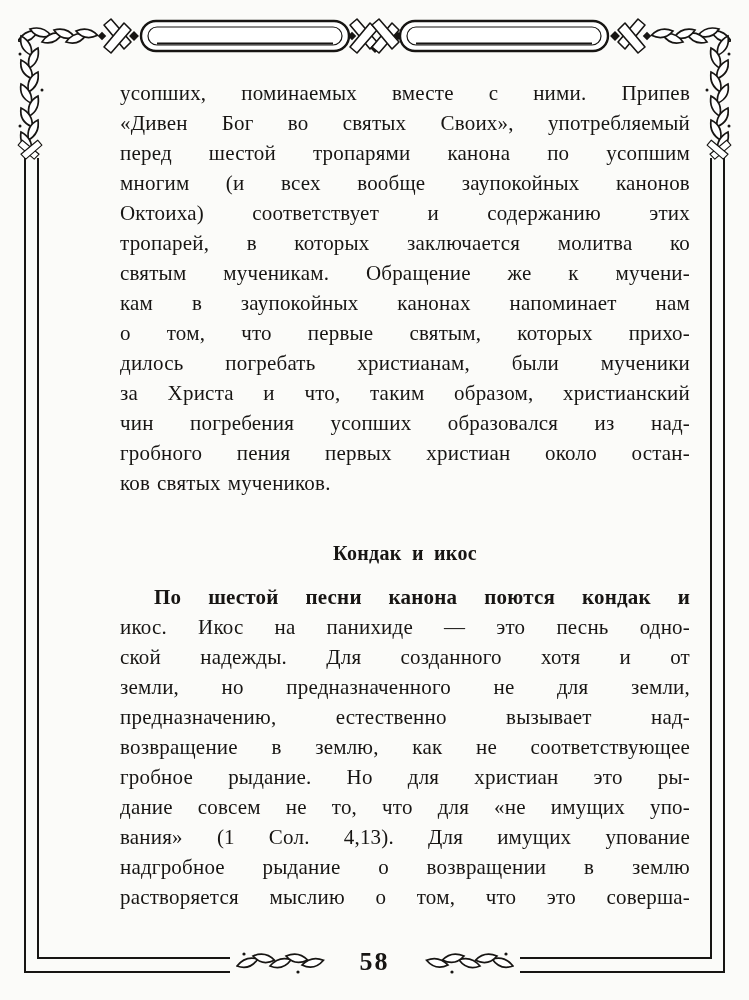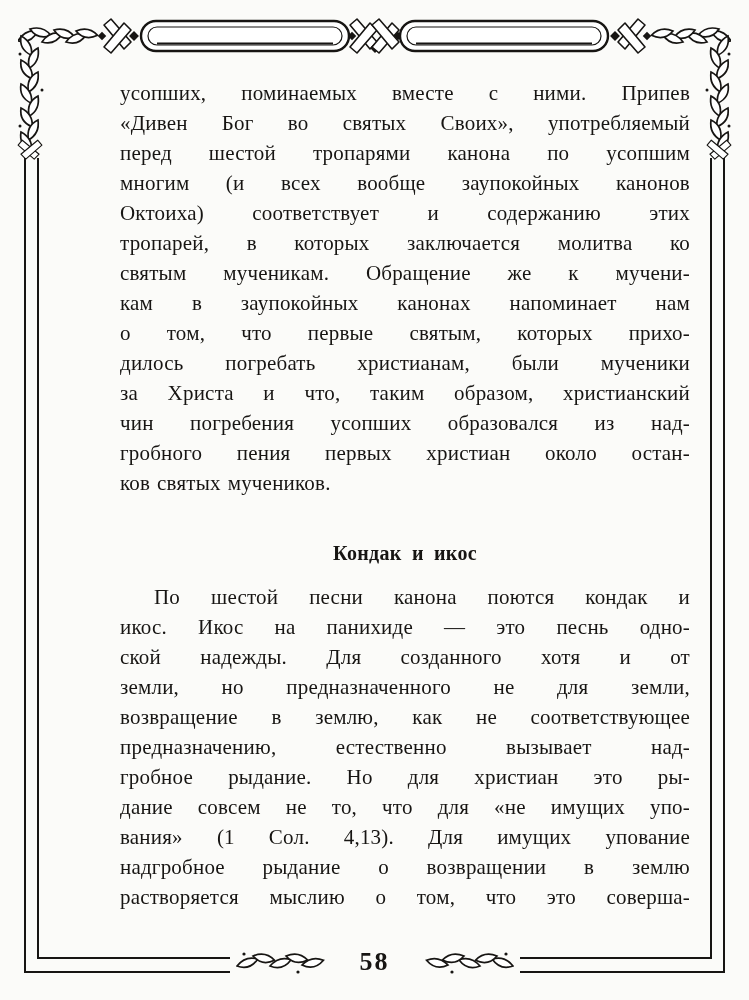--- a/index.html
+++ b/index.html
@@ -38,21 +38,21 @@
   svg .pill-inner{fill:none;stroke:var(--ink);stroke-width:1.2;}
   svg .pill-accent{stroke:var(--ink);stroke-width:2.2;fill:none;}
   
   .textblock{
     position:absolute;left:90px;top:78px;width:570px;
     font-size:21px;line-height:30px;
     letter-spacing:.2px;word-spacing:1.5px;margin-left:30px;
   }
   .jline{text-align:justify;text-align-last:justify;height:30px;overflow:hidden;}
   .jlast{text-align-last:left;}
-  .indent{text-indent:34px;}
+  .indent{text-indent:34px;font-weight:bold;}
   .heading{
     margin-top:40px;margin-bottom:14px;height:30px;
     text-align:center;font-weight:700;font-size:20px;
     letter-spacing:.3px;word-spacing:5px;
   }
   
   .footer{
     position:absolute;left:50%;bottom:16px;transform:translateX(-50%);
     height:44px;display:flex;align-items:center;gap:27px;
     background:var(--paper);padding:0 6px;
@@ -173,22 +173,22 @@
     <div class="jline">чин погребения усопших образовался из над-</div>
     <div class="jline">гробного пения первых христиан около остан-</div>
     <div class="jline jlast">ков святых мучеников.</div>
 
     <div class="heading">Кондак и икос</div>
 
     <div class="jline indent">По шестой песни канона поются кондак и</div>
     <div class="jline">икос. Икос на панихиде — это песнь одно-</div>
     <div class="jline">ской надежды. Для созданного хотя и от</div>
     <div class="jline">земли, но предназначенного не для земли,</div>
+    <div class="jline">предназначению, естественно вызывает над-</div>
     <div class="jline">возвращение в землю, как не соответствующее</div>
-    <div class="jline">предназначению, естественно вызывает над-</div>
     <div class="jline">гробное рыдание. Но для христиан это ры-</div>
     <div class="jline">дание совсем не то, что для «не имущих упо-</div>
     <div class="jline">вания» (1 Сол. 4,13). Для имущих упование</div>
     <div class="jline">надгробное рыдание о возвращении в землю</div>
     <div class="jline">растворяется мыслию о том, что это соверша-</div>
   </div>
 
   <div class="footer">
     <svg class="laurel" viewBox="0 0 95 30" aria-hidden="true">
       <use href="#laurel-sprig"></use>

